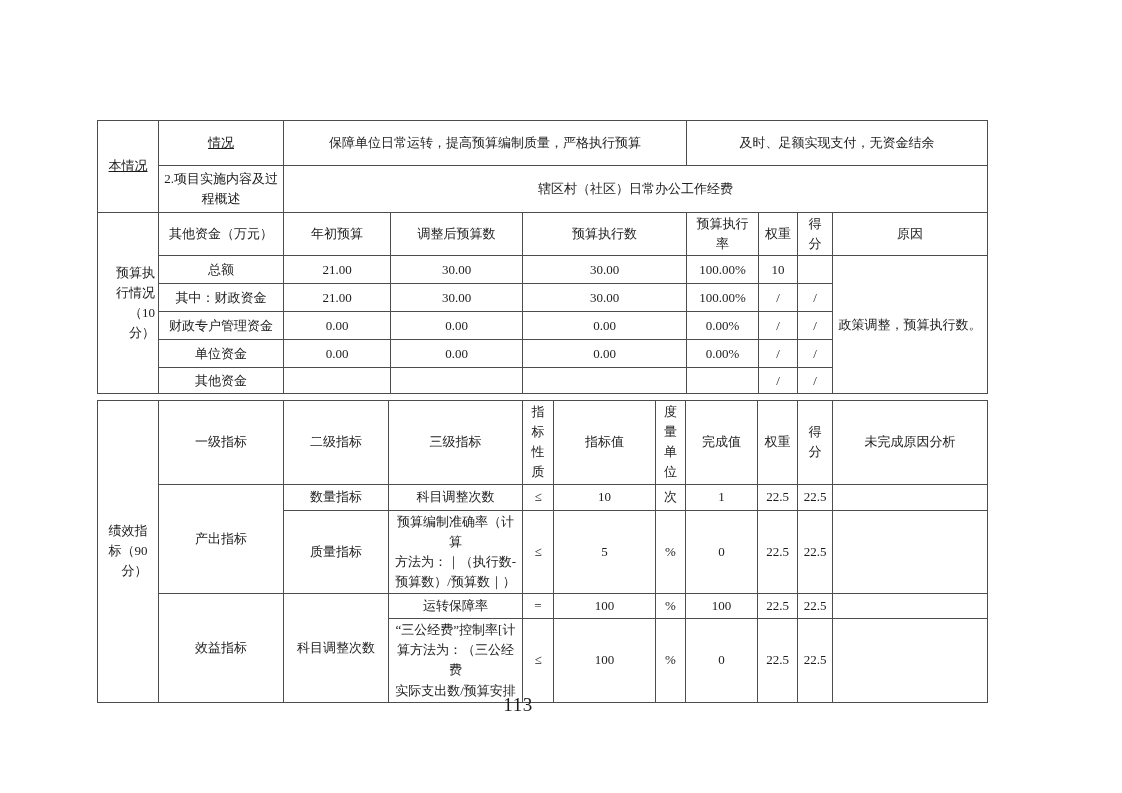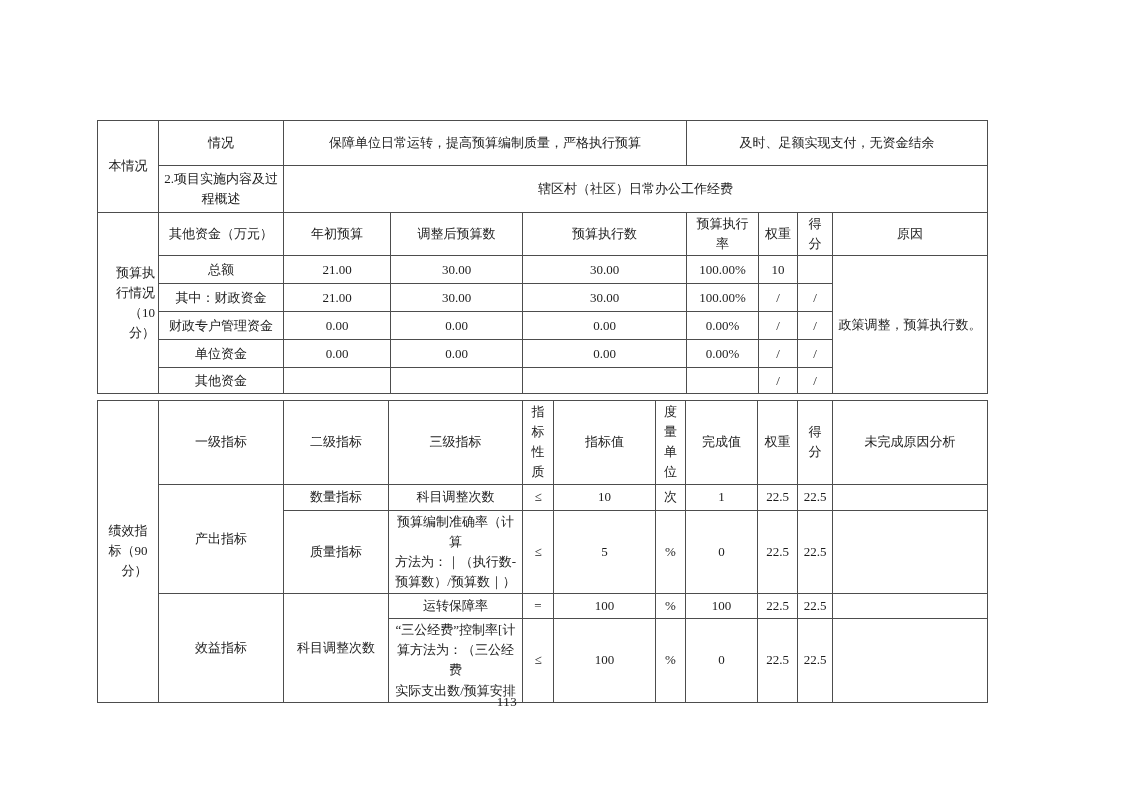--- a/index.html
+++ b/index.html
@@ -21,28 +21,28 @@
   }
   table.doc td{
     border:1px solid #4d4d4d;
     text-align:center;
     vertical-align:middle;
     padding:1px 3px;
     white-space:pre-line;
     overflow:hidden;
   }
   td.left{text-align:left;padding-left:9px;padding-right:6px;}
-  td.vtop{vertical-align:top;text-align:left;padding-top:4px;padding-left:6px;}
+  td.vtop{vertical-align:top;text-align:left;padding-top:4px;padding-left:6px;text-decoration:underline;}
   td.bold, .bold{font-weight:normal;}
   .t1{left:97px;top:120px;}
   .t2{left:97px;top:400px;}
   .vlabel{display:inline-block;text-align:right;}
   .pageno{
     position:absolute;top:694px;left:0;width:1014px;
-    text-align:center;font-size:13px;letter-spacing:0.5px;
+    text-align:center;font-size:19px;letter-spacing:0.5px;padding-left:11px;
   }
   tr.r45{height:45px}tr.r47{height:47px}tr.r43{height:43px}
   tr.r28{height:28px}tr.r26{height:26px}
   tr.r79{height:79px}tr.r62{height:62px}tr.r25{height:25px}tr.r61{height:61px}
 </style>
 </head>
 <body>
 
 <div class="page">
 

